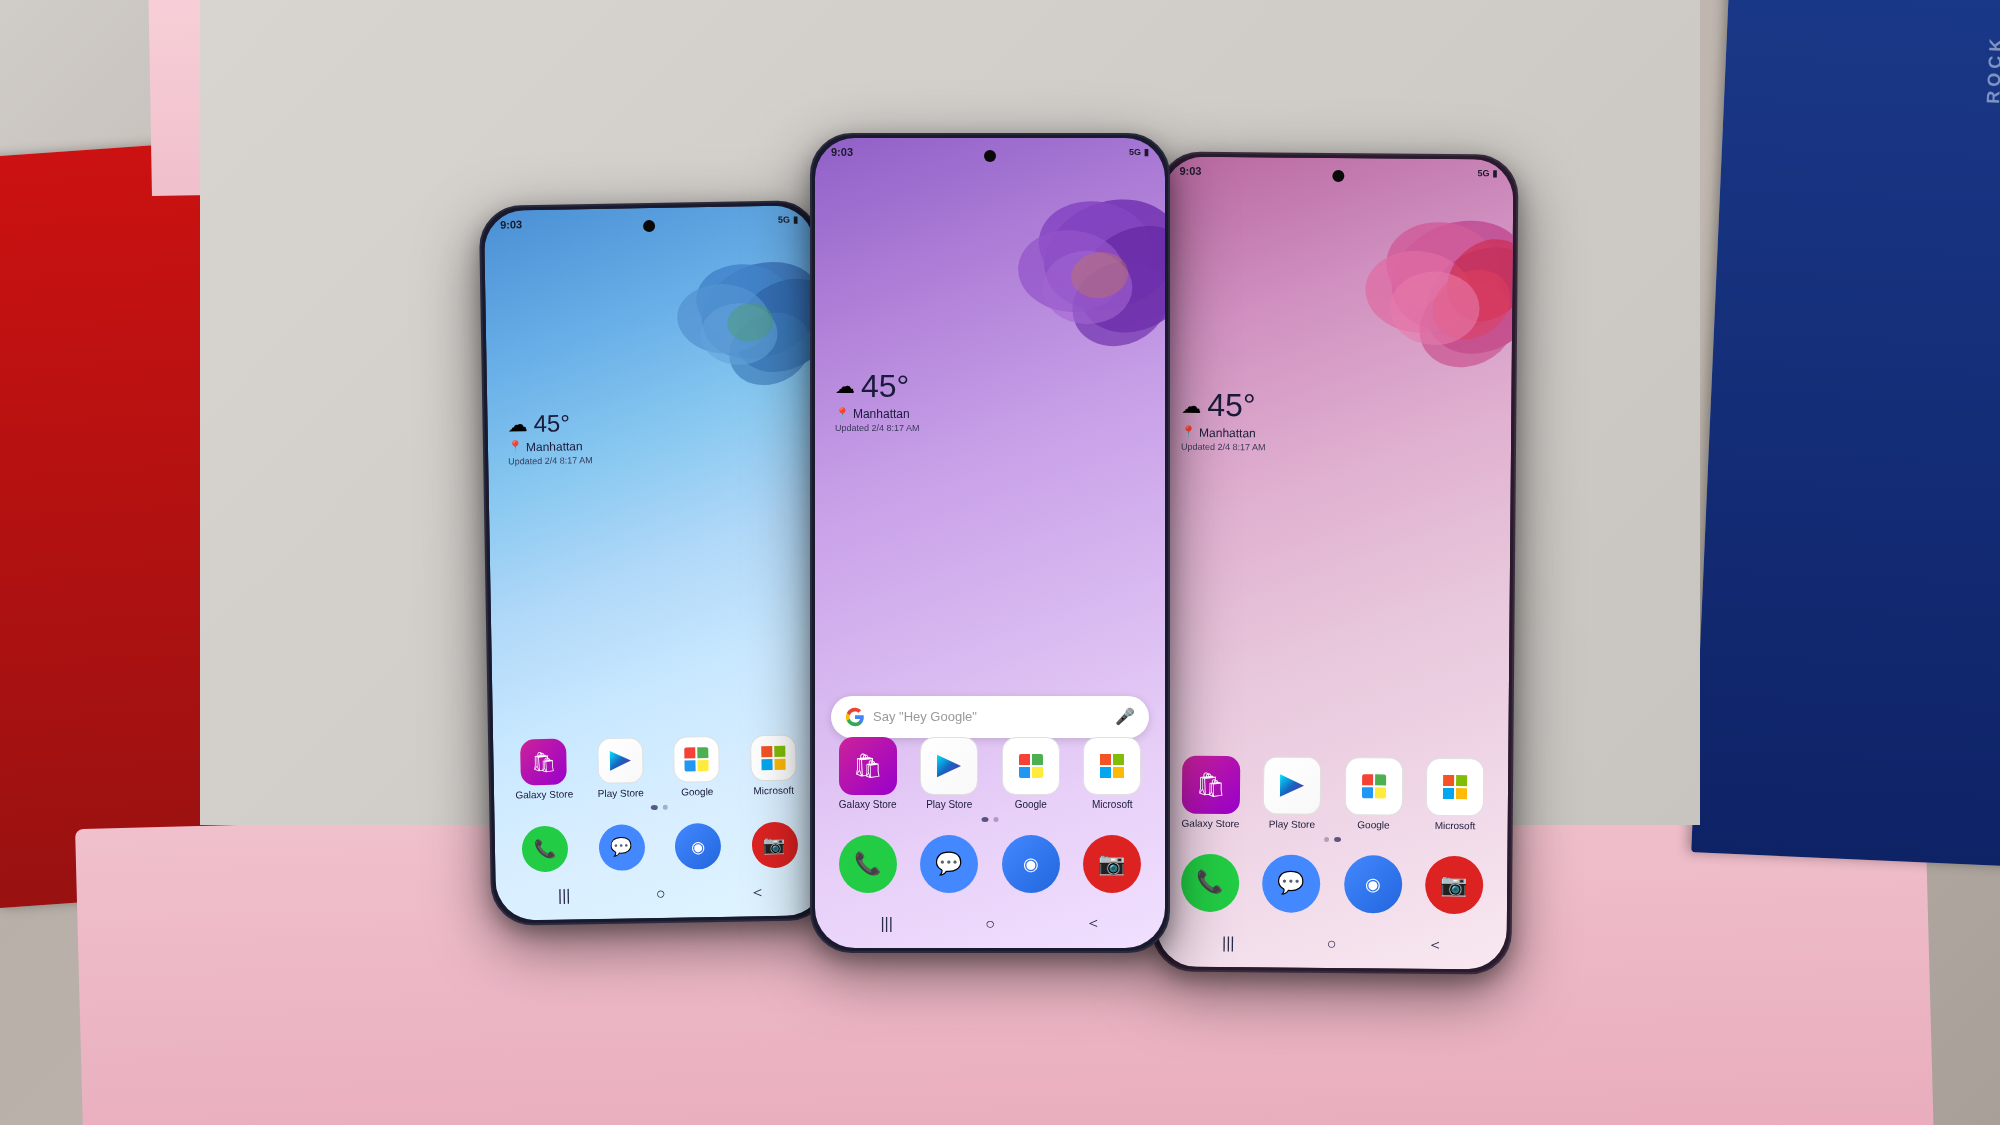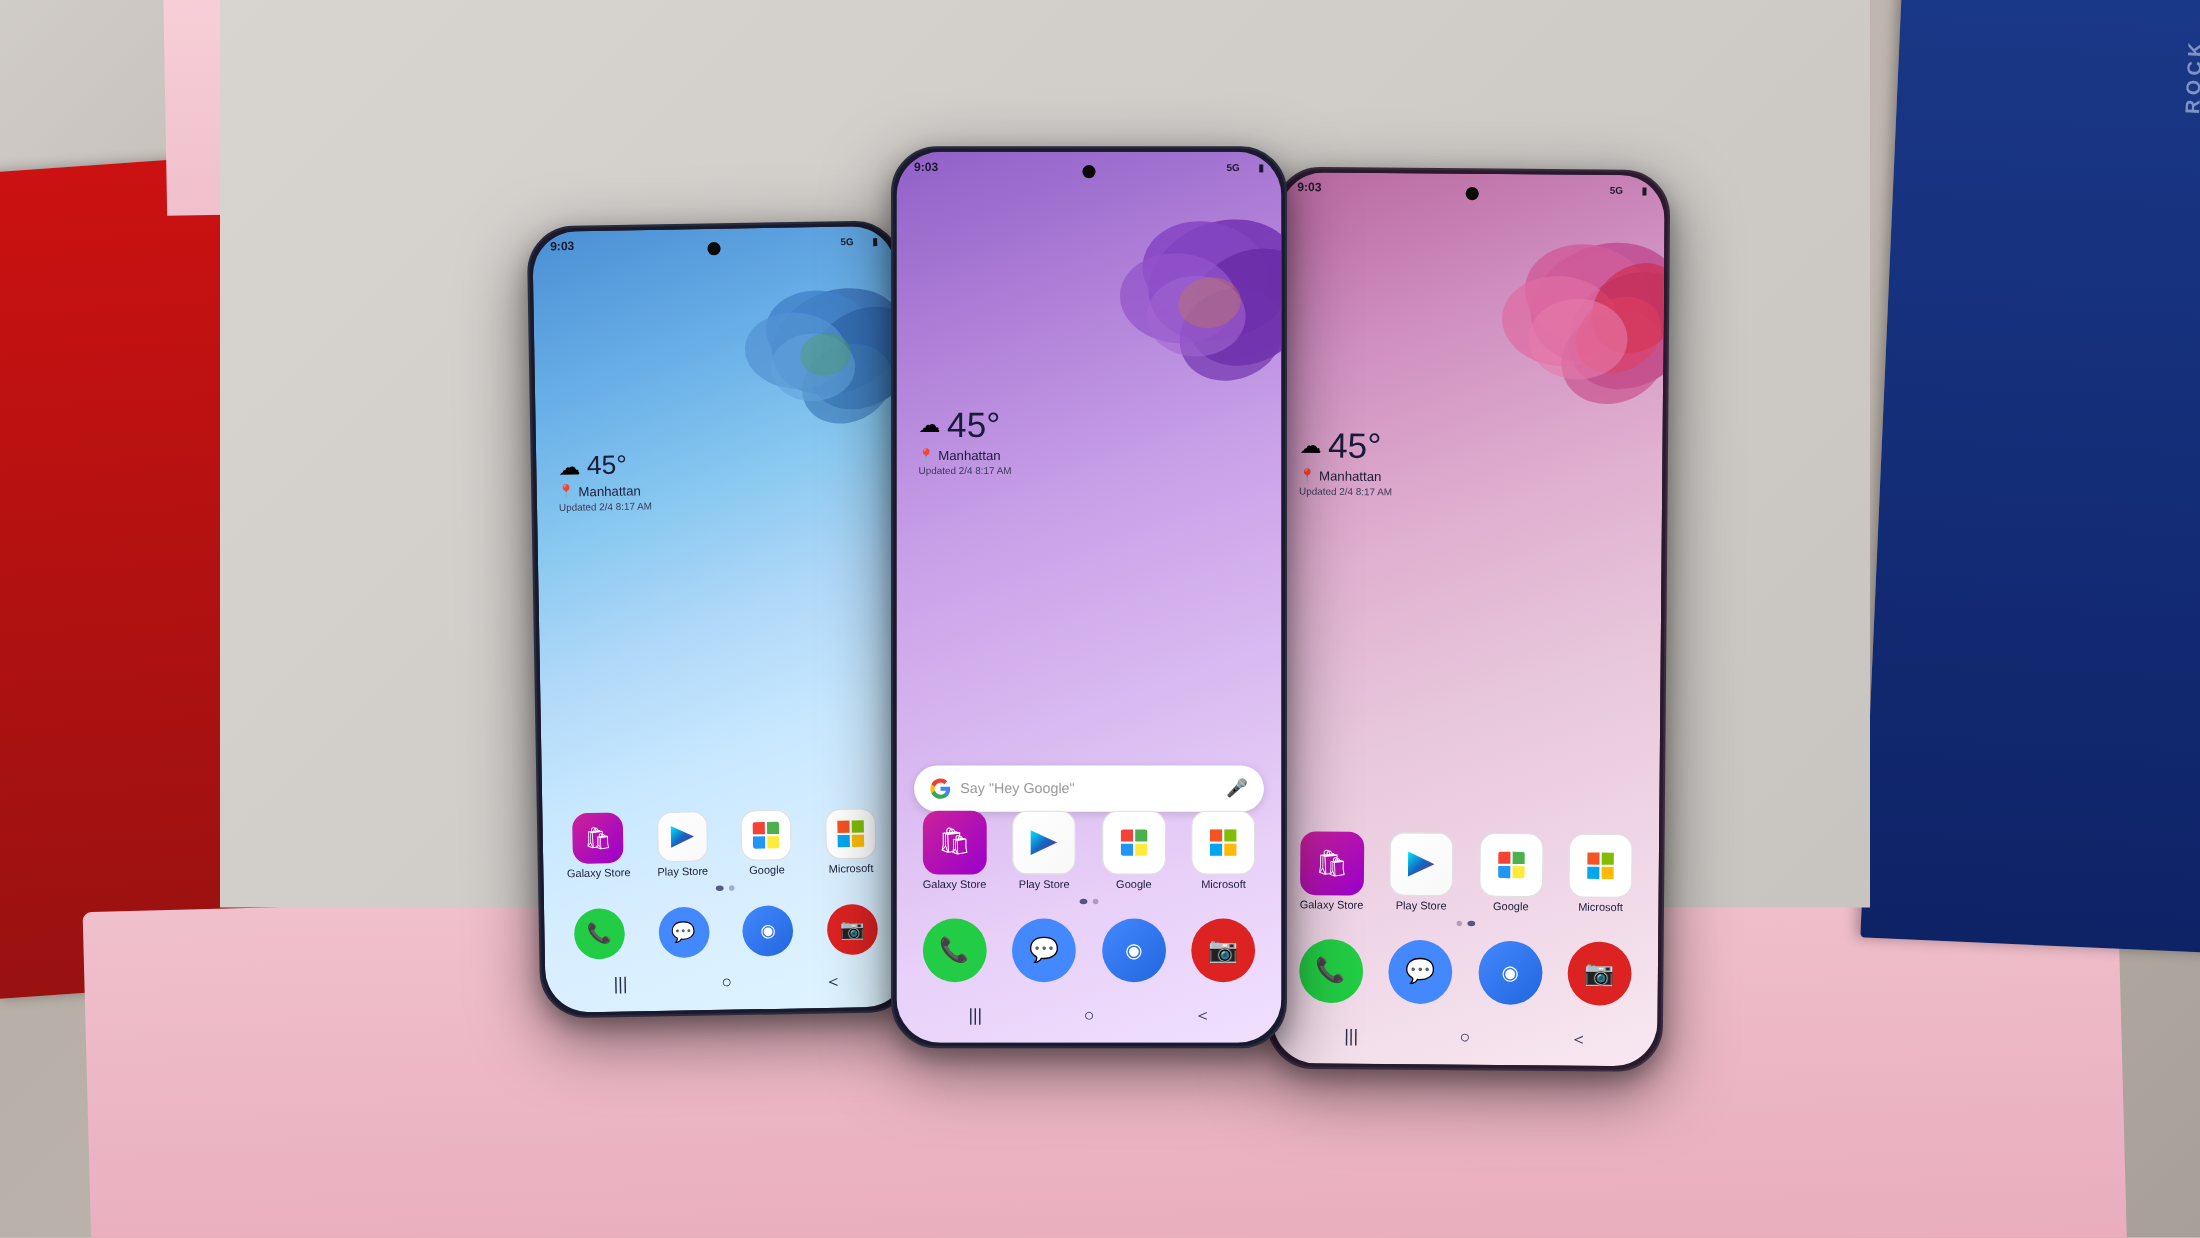--- a/index.html
+++ b/index.html
@@ -111,21 +111,21 @@
 
     .status-time {
       font-size: 11px;
       font-weight: 600;
       color: #1a1a2a;
     }
 
     .status-icons {
       display: flex;
       align-items: center;
-      gap: 17px;
+      gap: 3px;
       font-size: 9px;
       color: #1a1a2a;
       font-weight: 600;
       margin-left: 17px;
     }
 
     
     .camera-hole {
       position: absolute;
       top: 12px;

